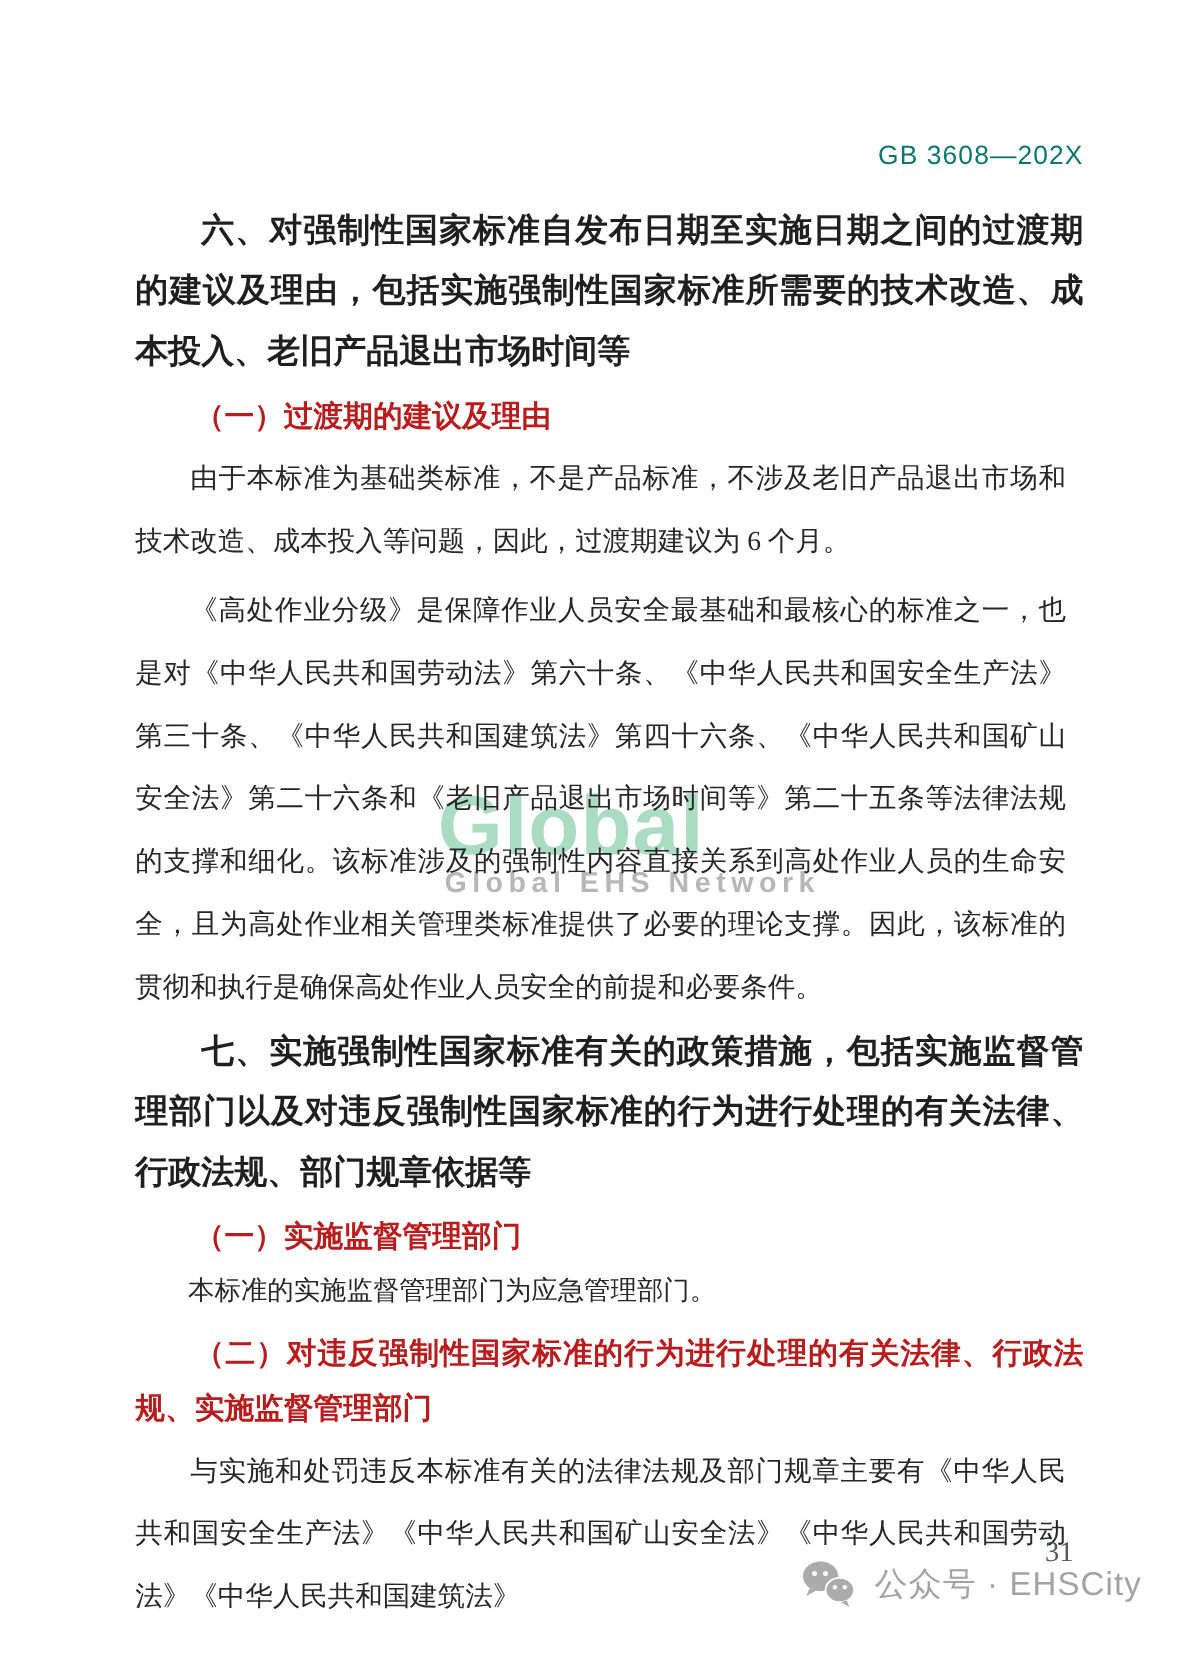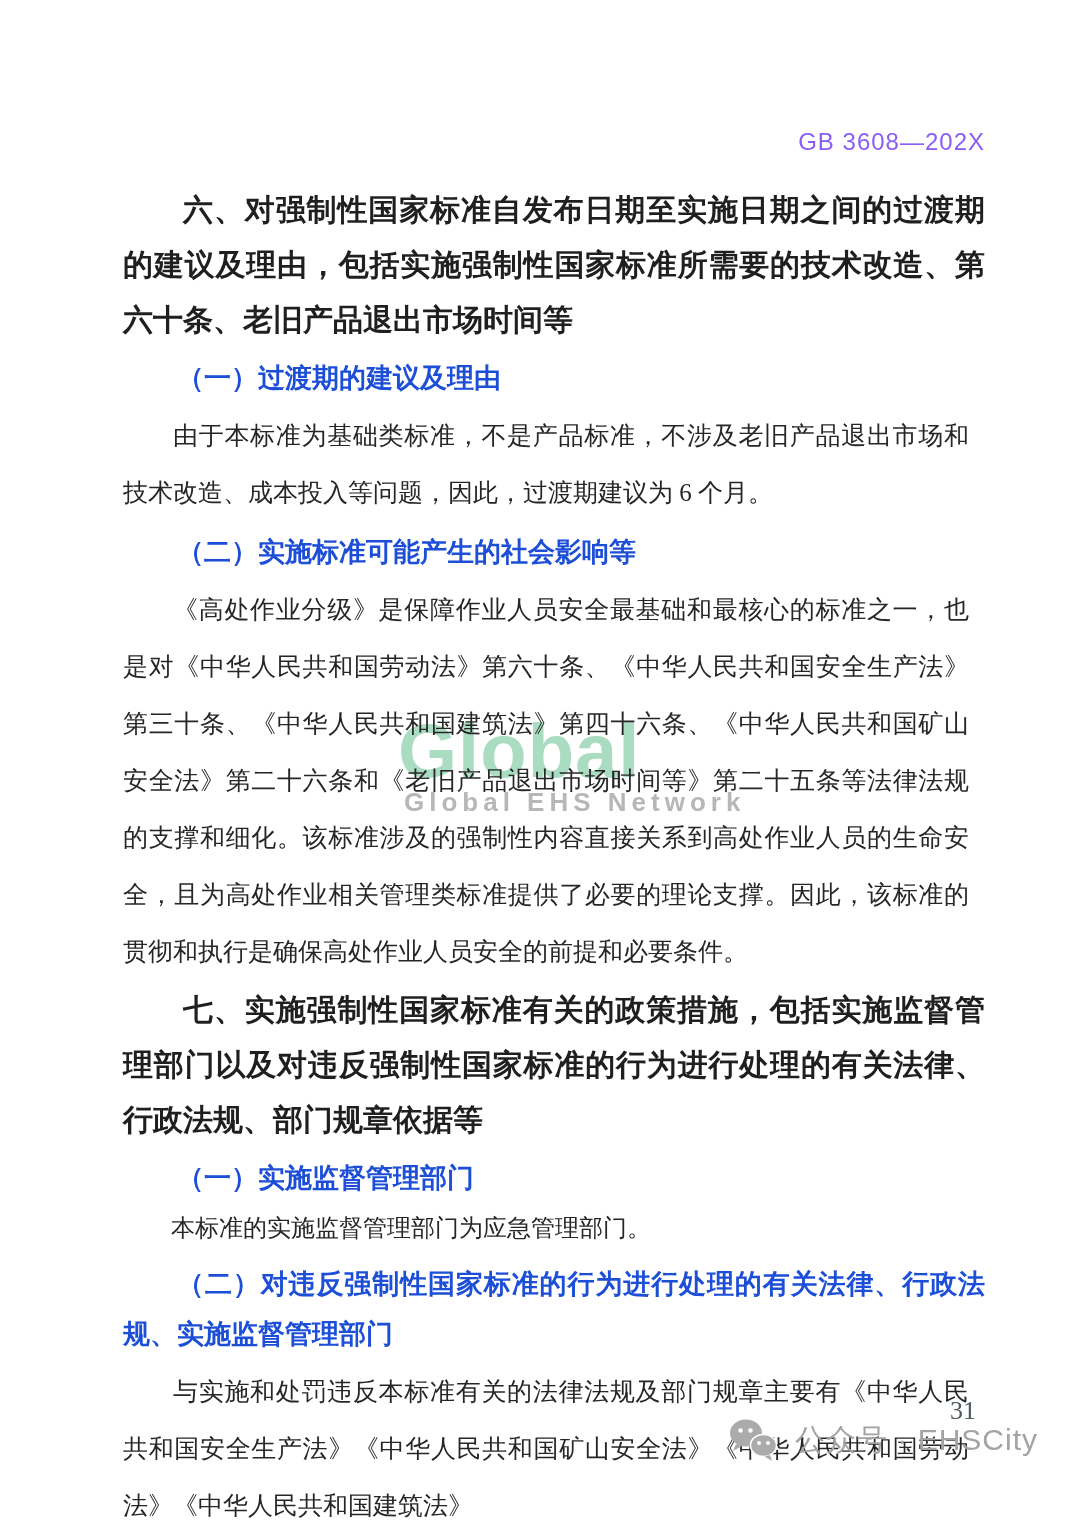--- a/index.html
+++ b/index.html
@@ -26,32 +26,32 @@
     color:#b7b7b7;margin-top:2px;margin-left:6px;
   }
   
   .content{
     position:relative;z-index:1;
     padding:128px 95px 0 123px;
   }
   .std-code{
     text-align:right;
     font-family:"Liberation Sans","DejaVu Sans",sans-serif;
-    font-size:24px;line-height:28px;color:#8b5cf6;
+    font-size:24px;line-height:28px;color:#0f766e;
     letter-spacing:1px;
   }
   .h1{
     font-family:"Liberation Sans","DejaVu Sans",sans-serif;
     font-size:30px;line-height:55px;font-weight:700;color:#1f1f1f;
     text-indent:2em;text-align:justify;margin:26px 0 0 0;
   }
   .h1.seven{margin-top:2px;}
   .h2{
     font-family:Liberation Sans, sans-serif;
-    font-size:27px;line-height:46px;font-weight:700;color:#1d4ed8;
+    font-size:27px;line-height:46px;font-weight:700;color:#b91c1c;
     text-indent:2em;margin:8px 0 0 0;text-align:justify;
   }
   .h2.two-line{line-height:50px;margin-top:6px;}
   .para{
     font-size:25px;line-height:57px;color:#262626;
     text-indent:2em;text-align:justify;margin:6px 16px 0 0;
   }
   .para.small{font-size:24px;line-height:50px;margin-top:2px;}
   .para.last{margin-top:4px;}
   
@@ -77,26 +77,25 @@
 <div class="page">
 
   <div class="watermark">
     <div class="wm-title">Global</div>
     <div class="wm-sub">Global EHS Network</div>
   </div>
 
   <div class="content">
     <div class="std-code">GB 3608—202X</div>
 
-    <div class="h1">六、对强制性国家标准自发布日期至实施日期之间的过渡期的建议及理由，包括实施强制性国家标准所需要的技术改造、第六十条、老旧产品退出市场时间等</div>
+    <div class="h1">六、对强制性国家标准自发布日期至实施日期之间的过渡期的建议及理由，包括实施强制性国家标准所需要的技术改造、成本投入、老旧产品退出市场时间等</div>
 
     <div class="h2">（一）过渡期的建议及理由</div>
     <p class="para">由于本标准为基础类标准，不是产品标准，不涉及老旧产品退出市场和技术改造、成本投入等问题，因此，过渡期建议为 6 个月。</p>
 
-    <div class="h2">（二）实施标准可能产生的社会影响等</div>
     <p class="para">《高处作业分级》是保障作业人员安全最基础和最核心的标准之一，也是对《中华人民共和国劳动法》第六十条、《中华人民共和国安全生产法》第三十条、《中华人民共和国建筑法》第四十六条、《中华人民共和国矿山安全法》第二十六条和《老旧产品退出市场时间等》第二十五条等法律法规的支撑和细化。该标准涉及的强制性内容直接关系到高处作业人员的生命安全，且为高处作业相关管理类标准提供了必要的理论支撑。因此，该标准的贯彻和执行是确保高处作业人员安全的前提和必要条件。</p>
 
     <div class="h1 seven">七、实施强制性国家标准有关的政策措施，包括实施监督管理部门以及对违反强制性国家标准的行为进行处理的有关法律、行政法规、部门规章依据等</div>
 
     <div class="h2">（一）实施监督管理部门</div>
     <p class="para small">本标准的实施监督管理部门为应急管理部门。</p>
 
     <div class="h2 two-line">（二）对违反强制性国家标准的行为进行处理的有关法律、行政法规、实施监督管理部门</div>
     <p class="para last">与实施和处罚违反本标准有关的法律法规及部门规章主要有《中华人民共和国安全生产法》《中华人民共和国矿山安全法》《中华人民共和国劳动法》《中华人民共和国建筑法》</p>
   </div>

